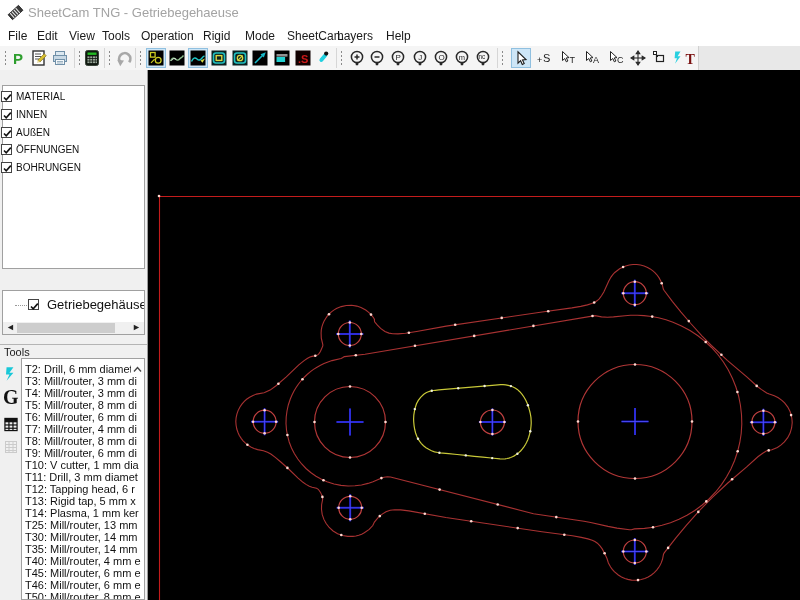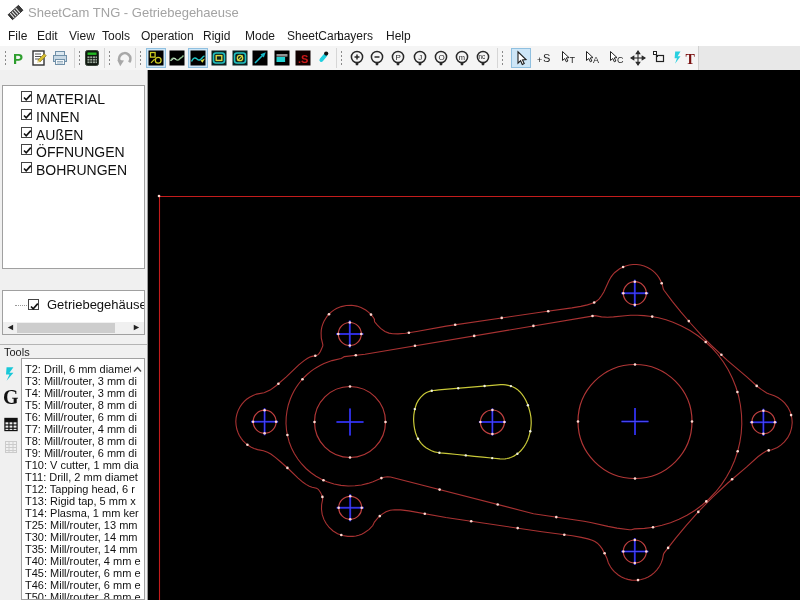--- a/index.html
+++ b/index.html
@@ -14,21 +14,21 @@
 #tbar{left:0;top:46px;width:800px;height:24px;background:#f5f5f5}
 #tbar .end{position:absolute;left:698px;top:0;width:102px;height:24px;background:#e8e8e8;border-left:1px solid #d0d0d0}
 .grip{position:absolute;top:4px;width:3px;height:16px;background-image:radial-gradient(circle,#8a8a8a 34%,transparent 40%);background-size:3px 4px}
 .sep{position:absolute;top:2px;width:1px;height:20px;background:#d6d6d6}
 .tb{position:absolute;top:2px;width:20px;height:20px;display:flex;align-items:center;justify-content:center}
 .tb.sel{background:#cde6f7;border:1px solid #90c0e0}
 
 #lpanel{left:0;top:70px;width:148px;height:530px;background:#f0f0f0;border-right:1px solid #9c9c9c}
 .phead{position:absolute;left:0;width:147px;height:15px;background:#f0f0f0;border-top:1px solid #b4b4b4;font-size:11px;color:#1a1a1a;padding-left:4px;line-height:15px}
 .pbox{position:absolute;background:#fff;border:1px solid #a0a0a0}
-.cbrow{position:absolute;left:21px;font-size:14px;color:#111;display:flex;align-items:flex-start}
+.cbrow{position:absolute;left:1px;font-size:10px;color:#111;display:flex;align-items:flex-start}
 .cb{display:inline-block;width:11px;height:11px;border:1px solid #444;background:#fff;margin-right:4px;position:relative}
 .cb svg{position:absolute;left:0;top:0}
 
 #canvas{left:148px;top:70px;width:652px;height:530px;background:#000}
 </style></head><body>
 <div id="app">
 
 <div id="title" class="abs">
 <svg class="abs" style="left:7px;top:4px" width="17" height="17" viewBox="0 0 17 17">
 <g transform="rotate(-42 8.5 8.5)">
@@ -384,21 +384,21 @@
         <div style="position:absolute;left:3px;top:4px;font-size:11px;color:#111">
           <div style="height:12px;line-height:12px;white-space:nowrap">T2: Drill, 6 mm diamete</div>
           <div style="height:12px;line-height:12px;white-space:nowrap">T3: Mill/router, 3 mm di</div>
           <div style="height:12px;line-height:12px;white-space:nowrap">T4: Mill/router, 3 mm di</div>
           <div style="height:12px;line-height:12px;white-space:nowrap">T5: Mill/router, 8 mm di</div>
           <div style="height:12px;line-height:12px;white-space:nowrap">T6: Mill/router, 6 mm di</div>
           <div style="height:12px;line-height:12px;white-space:nowrap">T7: Mill/router, 4 mm di</div>
           <div style="height:12px;line-height:12px;white-space:nowrap">T8: Mill/router, 8 mm di</div>
           <div style="height:12px;line-height:12px;white-space:nowrap">T9: Mill/router, 6 mm di</div>
           <div style="height:12px;line-height:12px;white-space:nowrap">T10: V cutter, 1 mm dia</div>
-          <div style="height:12px;line-height:12px;white-space:nowrap">T11: Drill, 2 mm diamet</div>
+          <div style="height:12px;line-height:12px;white-space:nowrap">T11: Drill, 3 mm diamet</div>
           <div style="height:12px;line-height:12px;white-space:nowrap">T12: Tapping head, 6 r</div>
           <div style="height:12px;line-height:12px;white-space:nowrap">T13: Rigid tap, 5 mm x</div>
           <div style="height:12px;line-height:12px;white-space:nowrap">T14: Plasma, 1 mm ker</div>
           <div style="height:12px;line-height:12px;white-space:nowrap">T25: Mill/router, 13 mm</div>
           <div style="height:12px;line-height:12px;white-space:nowrap">T30: Mill/router, 14 mm</div>
           <div style="height:12px;line-height:12px;white-space:nowrap">T35: Mill/router, 14 mm</div>
           <div style="height:12px;line-height:12px;white-space:nowrap">T40: Mill/router, 4 mm е</div>
           <div style="height:12px;line-height:12px;white-space:nowrap">T45: Mill/router, 6 mm е</div>
           <div style="height:12px;line-height:12px;white-space:nowrap">T46: Mill/router, 6 mm е</div>
           <div style="height:12px;line-height:12px;white-space:nowrap">T50: Mill/router, 8 mm е</div>

